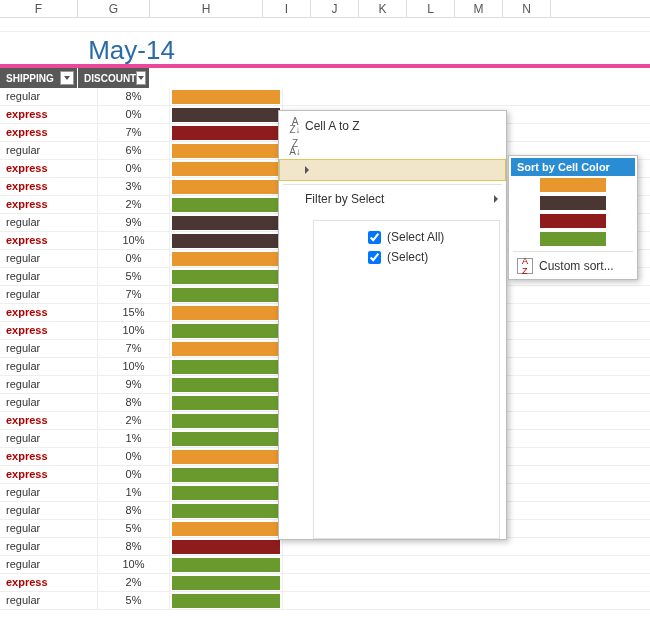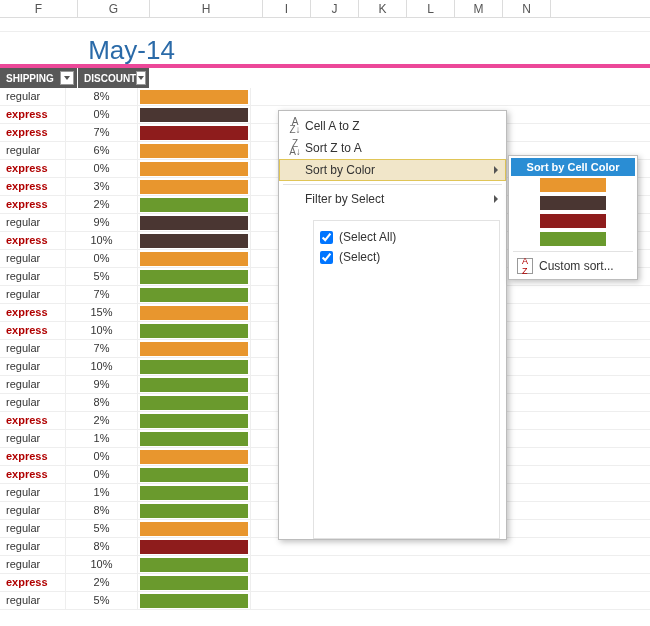--- a/index.html
+++ b/index.html
@@ -81,21 +81,21 @@
     border-bottom: 1px solid #eee;
   }
   .cell {
     border-right: 1px solid #eee;
     padding: 0 6px;
     line-height: 17px;
     font-size: 11px;
     height: 18px;
     overflow: hidden;
   }
-  .c-ship { width: 66px; }
+  .c-ship { width: 98px; }
   .c-disc { width: 72px; text-align: center; }
   .c-stat { width: 113px; padding: 2px; }
   .ship-regular { color: #333; }
   .ship-express { color: #b00000; font-weight: bold; }
   .status-bar {
     height: 14px;
     width: 100%;
   }
   
   .popup {
@@ -133,21 +133,21 @@
     border-left: 4px solid #555;
   }
   .popup .sep { height:1px; background:#e2e2e2; margin:3px 4px;}
   .popup .checks {
     margin: 6px 6px 0 34px;
     border: 1px solid #e2e2e2;
     flex: 1;
     padding: 6px;
     overflow: auto;
   }
-  .popup .checks label { display:block; font-size:12px; line-height:20px;}
+  .popup .checks label { display:block; font-size:12px; line-height:20px;margin-left:48px;}
   .popup .checks input { margin-right:6px; vertical-align:middle;}
   .popup .btns {
     display:flex;
     justify-content:flex-end;
     gap:8px;
     padding:8px;
   }
   .popup .btns button {
     width: 72px;
     height: 22px;
@@ -166,21 +166,20 @@
     box-shadow: 2px 2px 6px rgba(0,0,0,0.25);
     z-index: 11;
     padding: 2px;
   }
   .submenu .shead {
     background: #2a8dd4;
     color: #fff;
     font-weight: bold;
     padding: 3px 6px;
     font-size: 11px;
-    text-align: center;
   }
   .submenu .swatch-row {
     display:flex; justify-content:center; padding:2px 0;
   }
   .submenu .swatch {
     width: 66px; height: 14px;
   }
   .submenu .ssep { height:1px; background:#e2e2e2; margin:3px 2px;}
   .submenu .custom {
     display:flex; align-items:center; padding:3px 6px; gap:6px;
@@ -443,25 +442,23 @@
   </div>
 
 <div class="popup">
   <div class="menu">
     <div class="mitem">
       <span class="micon az-icon">A<br>Z↓</span>
       <span class="mlabel">Cell A to Z</span>
     </div>
     <div class="mitem">
       <span class="micon az-icon">Z<br>A↓</span>
-      <span class="mlabel">Sort Z to A</span>
     </div>
     <div class="mitem hover">
       <span class="micon"></span>
-      <span class="mlabel">Sort by Color</span>
       <span class="arrow"></span>
     </div>
     <div class="sep"></div>
     <div class="mitem">
       <span class="micon"></span>
       <span class="mlabel">Filter by Select</span>
       <span class="arrow"></span>
     </div>
   </div>
   <div class="checks">

